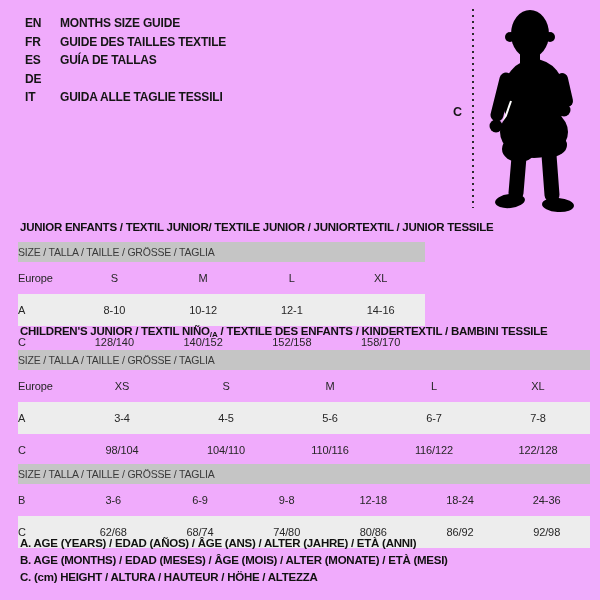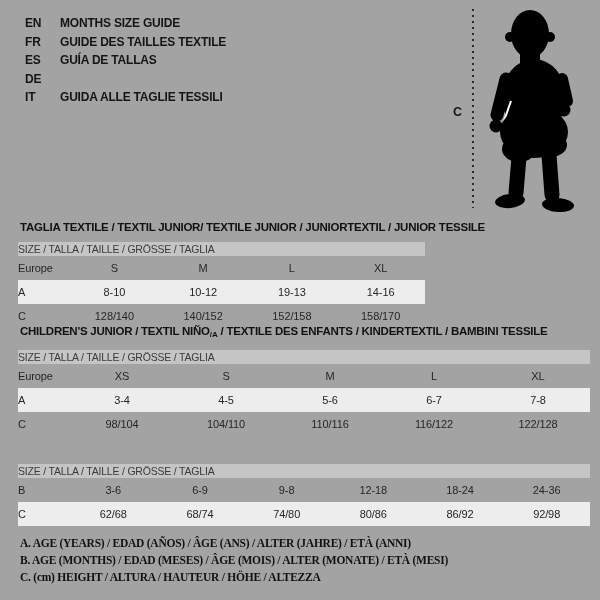--- a/index.html
+++ b/index.html
@@ -1,21 +1,21 @@
 <!DOCTYPE html>
 <html><head>
 <meta charset="utf-8">
 <style>
   html,body{margin:0;padding:0;}
   body{
     width:600px;height:600px;background:#ffffff;
     font-family:"Liberation Sans",sans-serif;color:#1d1d1d;
     -webkit-font-smoothing:antialiased;
   }
-  .page{position:relative;width:600px;height:600px;overflow:hidden;background:#a3a3a3;}
+  .page{position:relative;width:600px;height:600px;overflow:hidden;background:#f0abfc;}
 
   
   .langs{position:absolute;left:25px;top:14px;}
   .lang-row{display:flex;height:18.5px;align-items:center;font-weight:bold;font-size:12px;letter-spacing:-0.2px;color:#151515;}
   .lang-code{width:35px;flex:0 0 35px;}
 
   
   .dotline{
     position:absolute;left:472px;top:9px;width:2px;height:199px;
     background-image:repeating-linear-gradient(to bottom,#2b2b2b 0,#2b2b2b 2.5px,transparent 2.5px,transparent 6px);
@@ -23,34 +23,34 @@
   .c-label{position:absolute;left:453px;top:105px;font-weight:bold;font-size:12.5px;color:#151515;}
   .sil{position:absolute;left:486px;top:5px;width:114px;height:210px;}
 
   
   .sec-title{position:absolute;left:20px;font-weight:bold;font-size:11.5px;letter-spacing:-0.25px;line-height:16px;color:#111;white-space:nowrap;}
   .sub{font-size:8px;vertical-align:-2px;letter-spacing:0;}
 
   
   table.size{position:absolute;border-collapse:collapse;table-layout:fixed;font-size:11px;color:#262626;letter-spacing:-0.1px;}
   table.size td{padding:0;overflow:hidden;white-space:nowrap;}
-  td.bar{background:#c5c5c5;height:14px;font-size:10.5px;color:#3a3a3a;padding-left:4px;letter-spacing:-0.2px;}
-  tr.rowline td{height:24px;}
+  td.bar{background:#c5c5c5;height:20px;font-size:10.5px;color:#3a3a3a;padding-left:4px;letter-spacing:-0.2px;}
+  tr.rowline td{height:32px;}
   tr.alt td{background:#ededed;}
   td.lbl{text-align:left;padding-left:3px;}
   td.val{text-align:center;}
   .t1{left:18px;top:242px;width:407px;}
   .t2{left:18px;top:350px;width:572px;}
   .t3{left:18px;top:464px;width:572px;}
   .tt1{top:219px;}
   .tt2{top:323px;}
   .tt3{top:425px;}
 
   
-  .legend{position:absolute;left:20px;top:535px;font-weight:bold;font-size:11.5px;line-height:17px;letter-spacing:-0.25px;color:#111;font-family:Liberation Serif, serif;}
+  .legend{position:absolute;left:20px;top:535px;font-weight:bold;font-size:11.5px;line-height:17px;letter-spacing:-0.25px;color:#111;}
 </style>
 </head>
 <body>
 
 <div class="page">
 
   <div class="langs">
     <div class="lang-row">
       <span class="lang-code">EN</span>
       <span class="lang-title">MONTHS SIZE GUIDE</span>
@@ -89,21 +89,21 @@
       <ellipse cx="48" cy="127" rx="34" ry="26"></ellipse>
       <ellipse cx="33" cy="144" rx="17" ry="13"></ellipse>
       <ellipse cx="64" cy="140" rx="17" ry="12"></ellipse>
       <line x1="33" y1="152" x2="30" y2="188" stroke="#000" stroke-width="15" stroke-linecap="round"></line>
       <line x1="63" y1="150" x2="66" y2="190" stroke="#000" stroke-width="15" stroke-linecap="round"></line>
       <ellipse cx="24" cy="196" rx="15" ry="7" transform="rotate(-6 24 196)"></ellipse>
       <ellipse cx="72" cy="200" rx="16" ry="7" transform="rotate(4 72 200)"></ellipse>
     </g>
   </svg>
 
-  <div class="sec-title tt1">TAGLIA TEXTILE / TEXTIL JUNIOR/ TEXTILE JUNIOR / JUNIORTEXTIL / JUNIOR TESSILE</div>
+  <div class="sec-title tt1">JUNIOR ENFANTS / TEXTIL JUNIOR/ TEXTILE JUNIOR / JUNIORTEXTIL / JUNIOR TESSILE</div>
   <table class="size t1">
     <colgroup>
         <col style="width:52px">
         <col>
         <col>
         <col>
         <col>
       </colgroup>
     <tbody>
       <tr>
@@ -113,21 +113,21 @@
         <td class="lbl">Europe</td>
         <td class="val">S</td>
         <td class="val">M</td>
         <td class="val">L</td>
         <td class="val">XL</td>
       </tr>
       <tr class="rowline alt">
         <td class="lbl">A</td>
         <td class="val">8-10</td>
         <td class="val">10-12</td>
-        <td class="val">19-13</td>
+        <td class="val">12-1</td>
         <td class="val">14-16</td>
       </tr>
       <tr class="rowline">
         <td class="lbl">C</td>
         <td class="val">128/140</td>
         <td class="val">140/152</td>
         <td class="val">152/158</td>
         <td class="val">158/170</td>
       </tr>
     </tbody>

